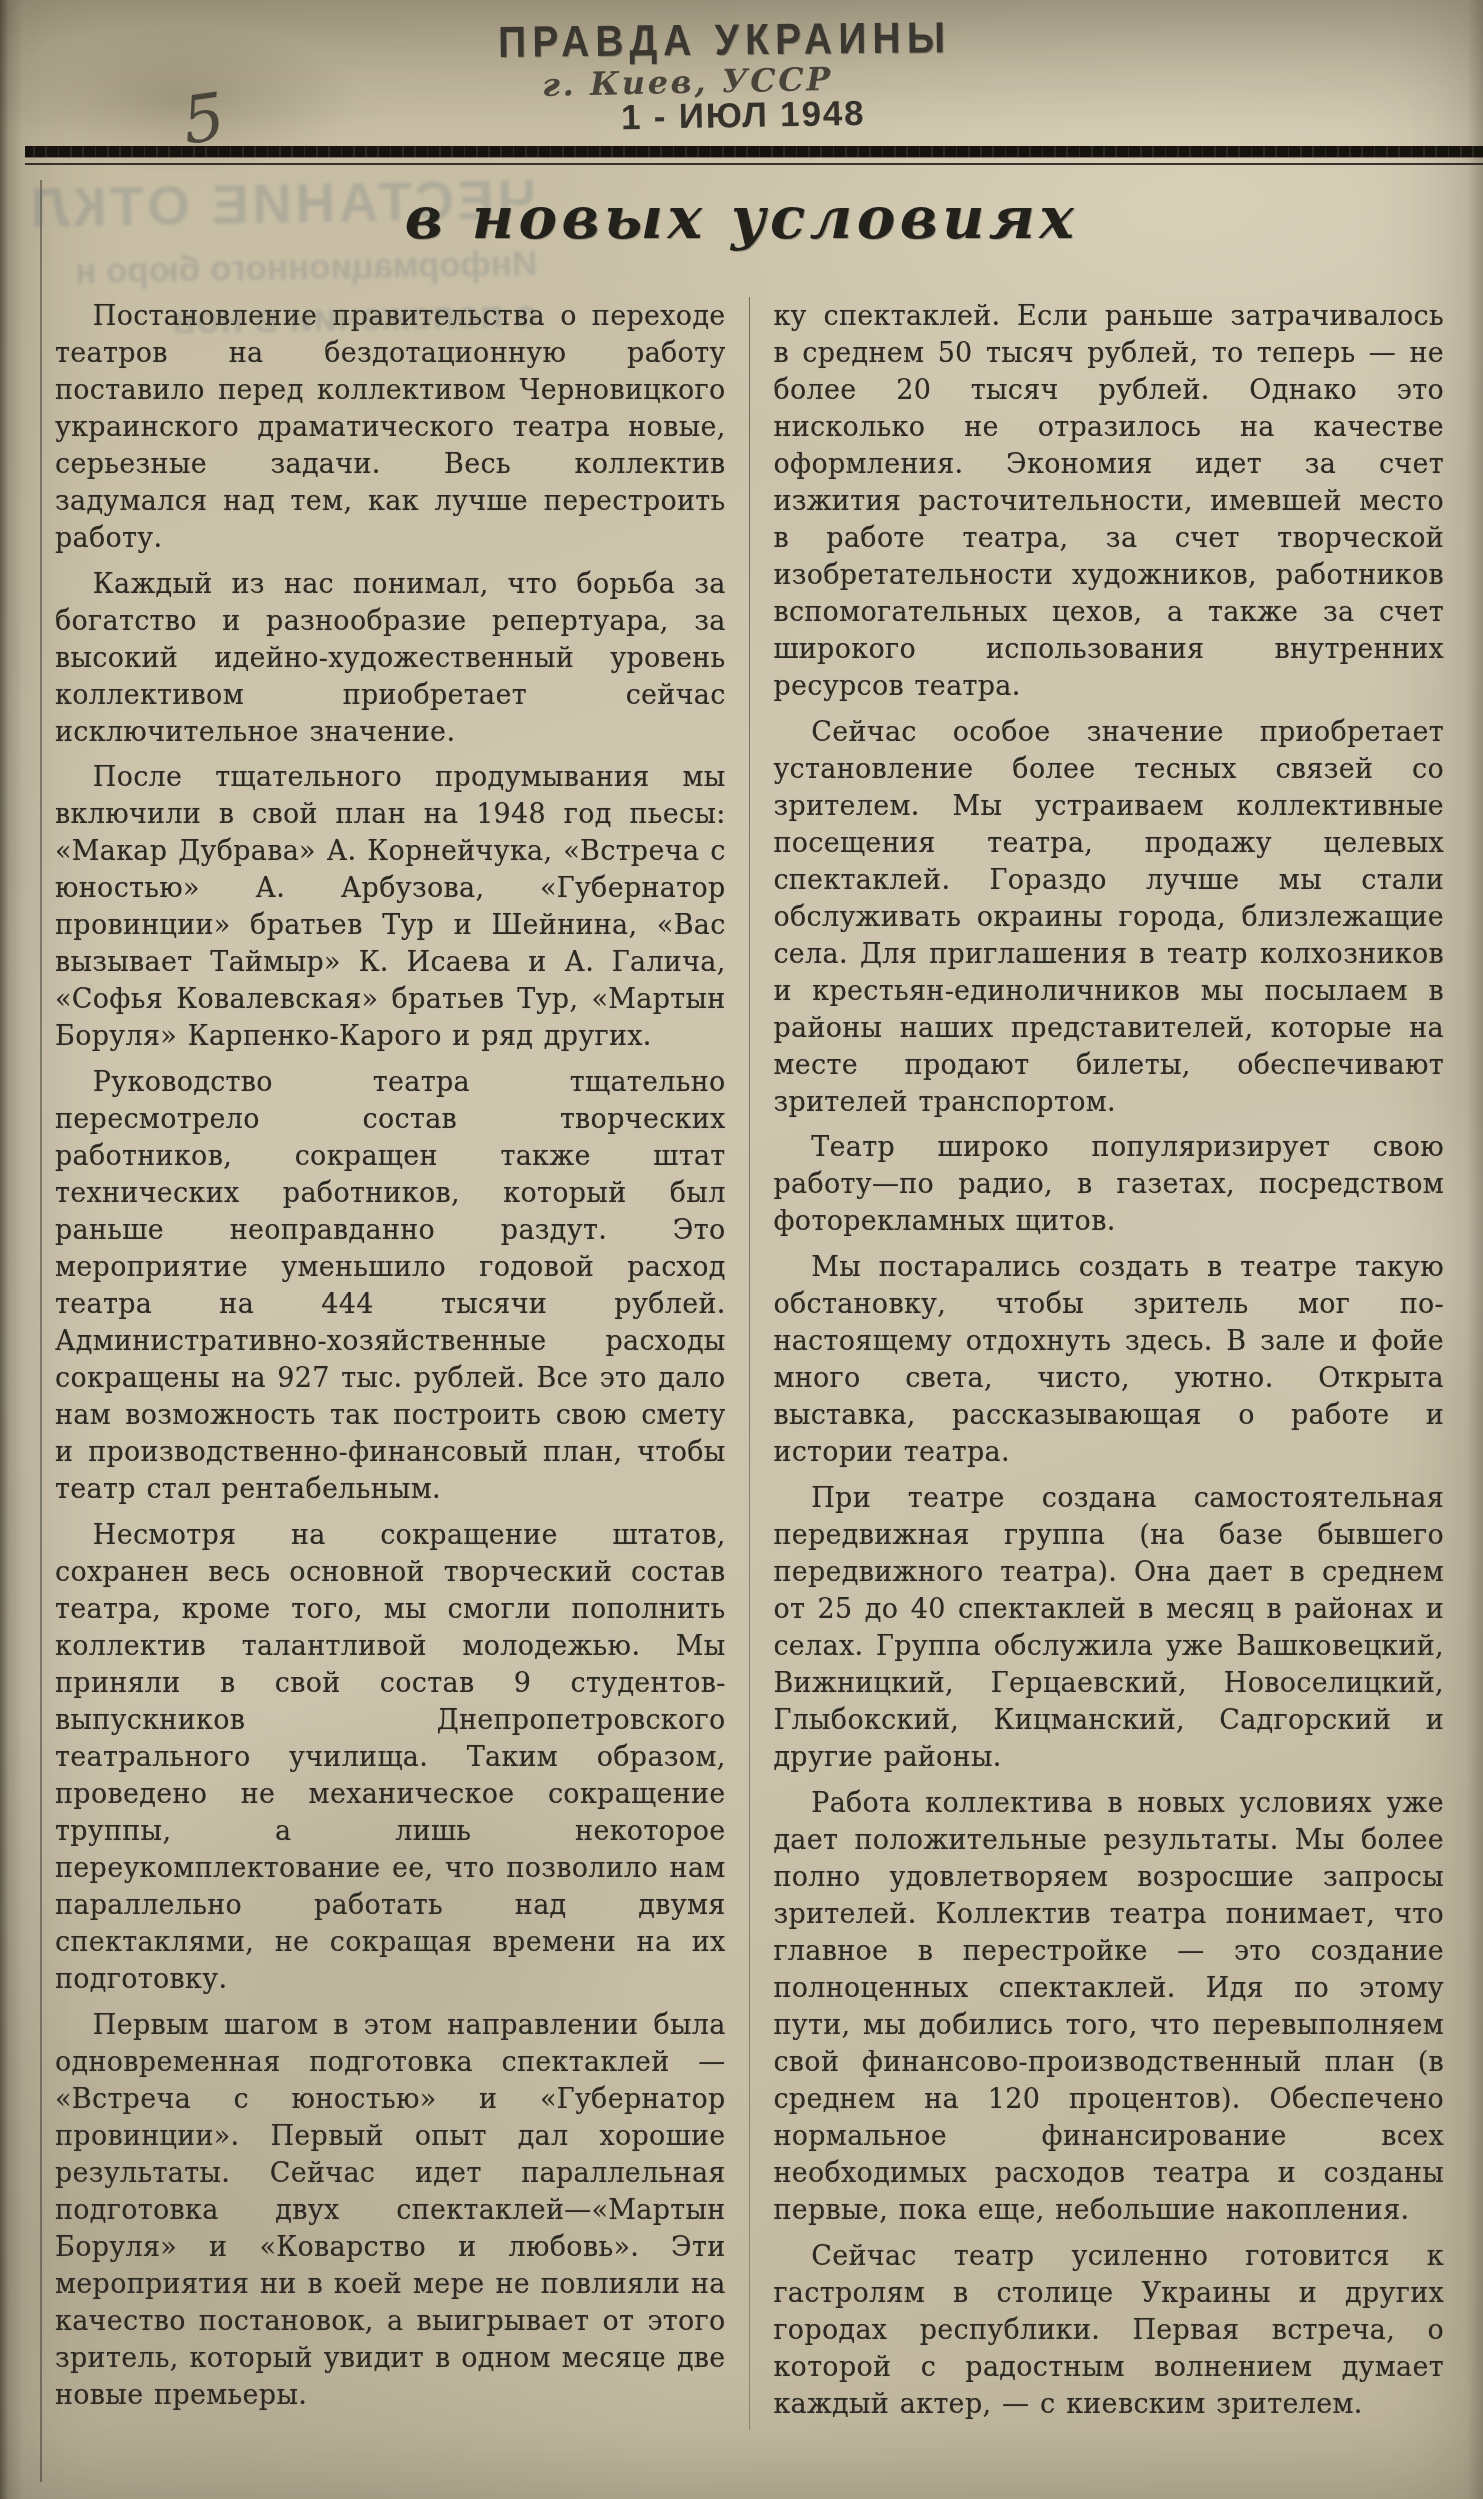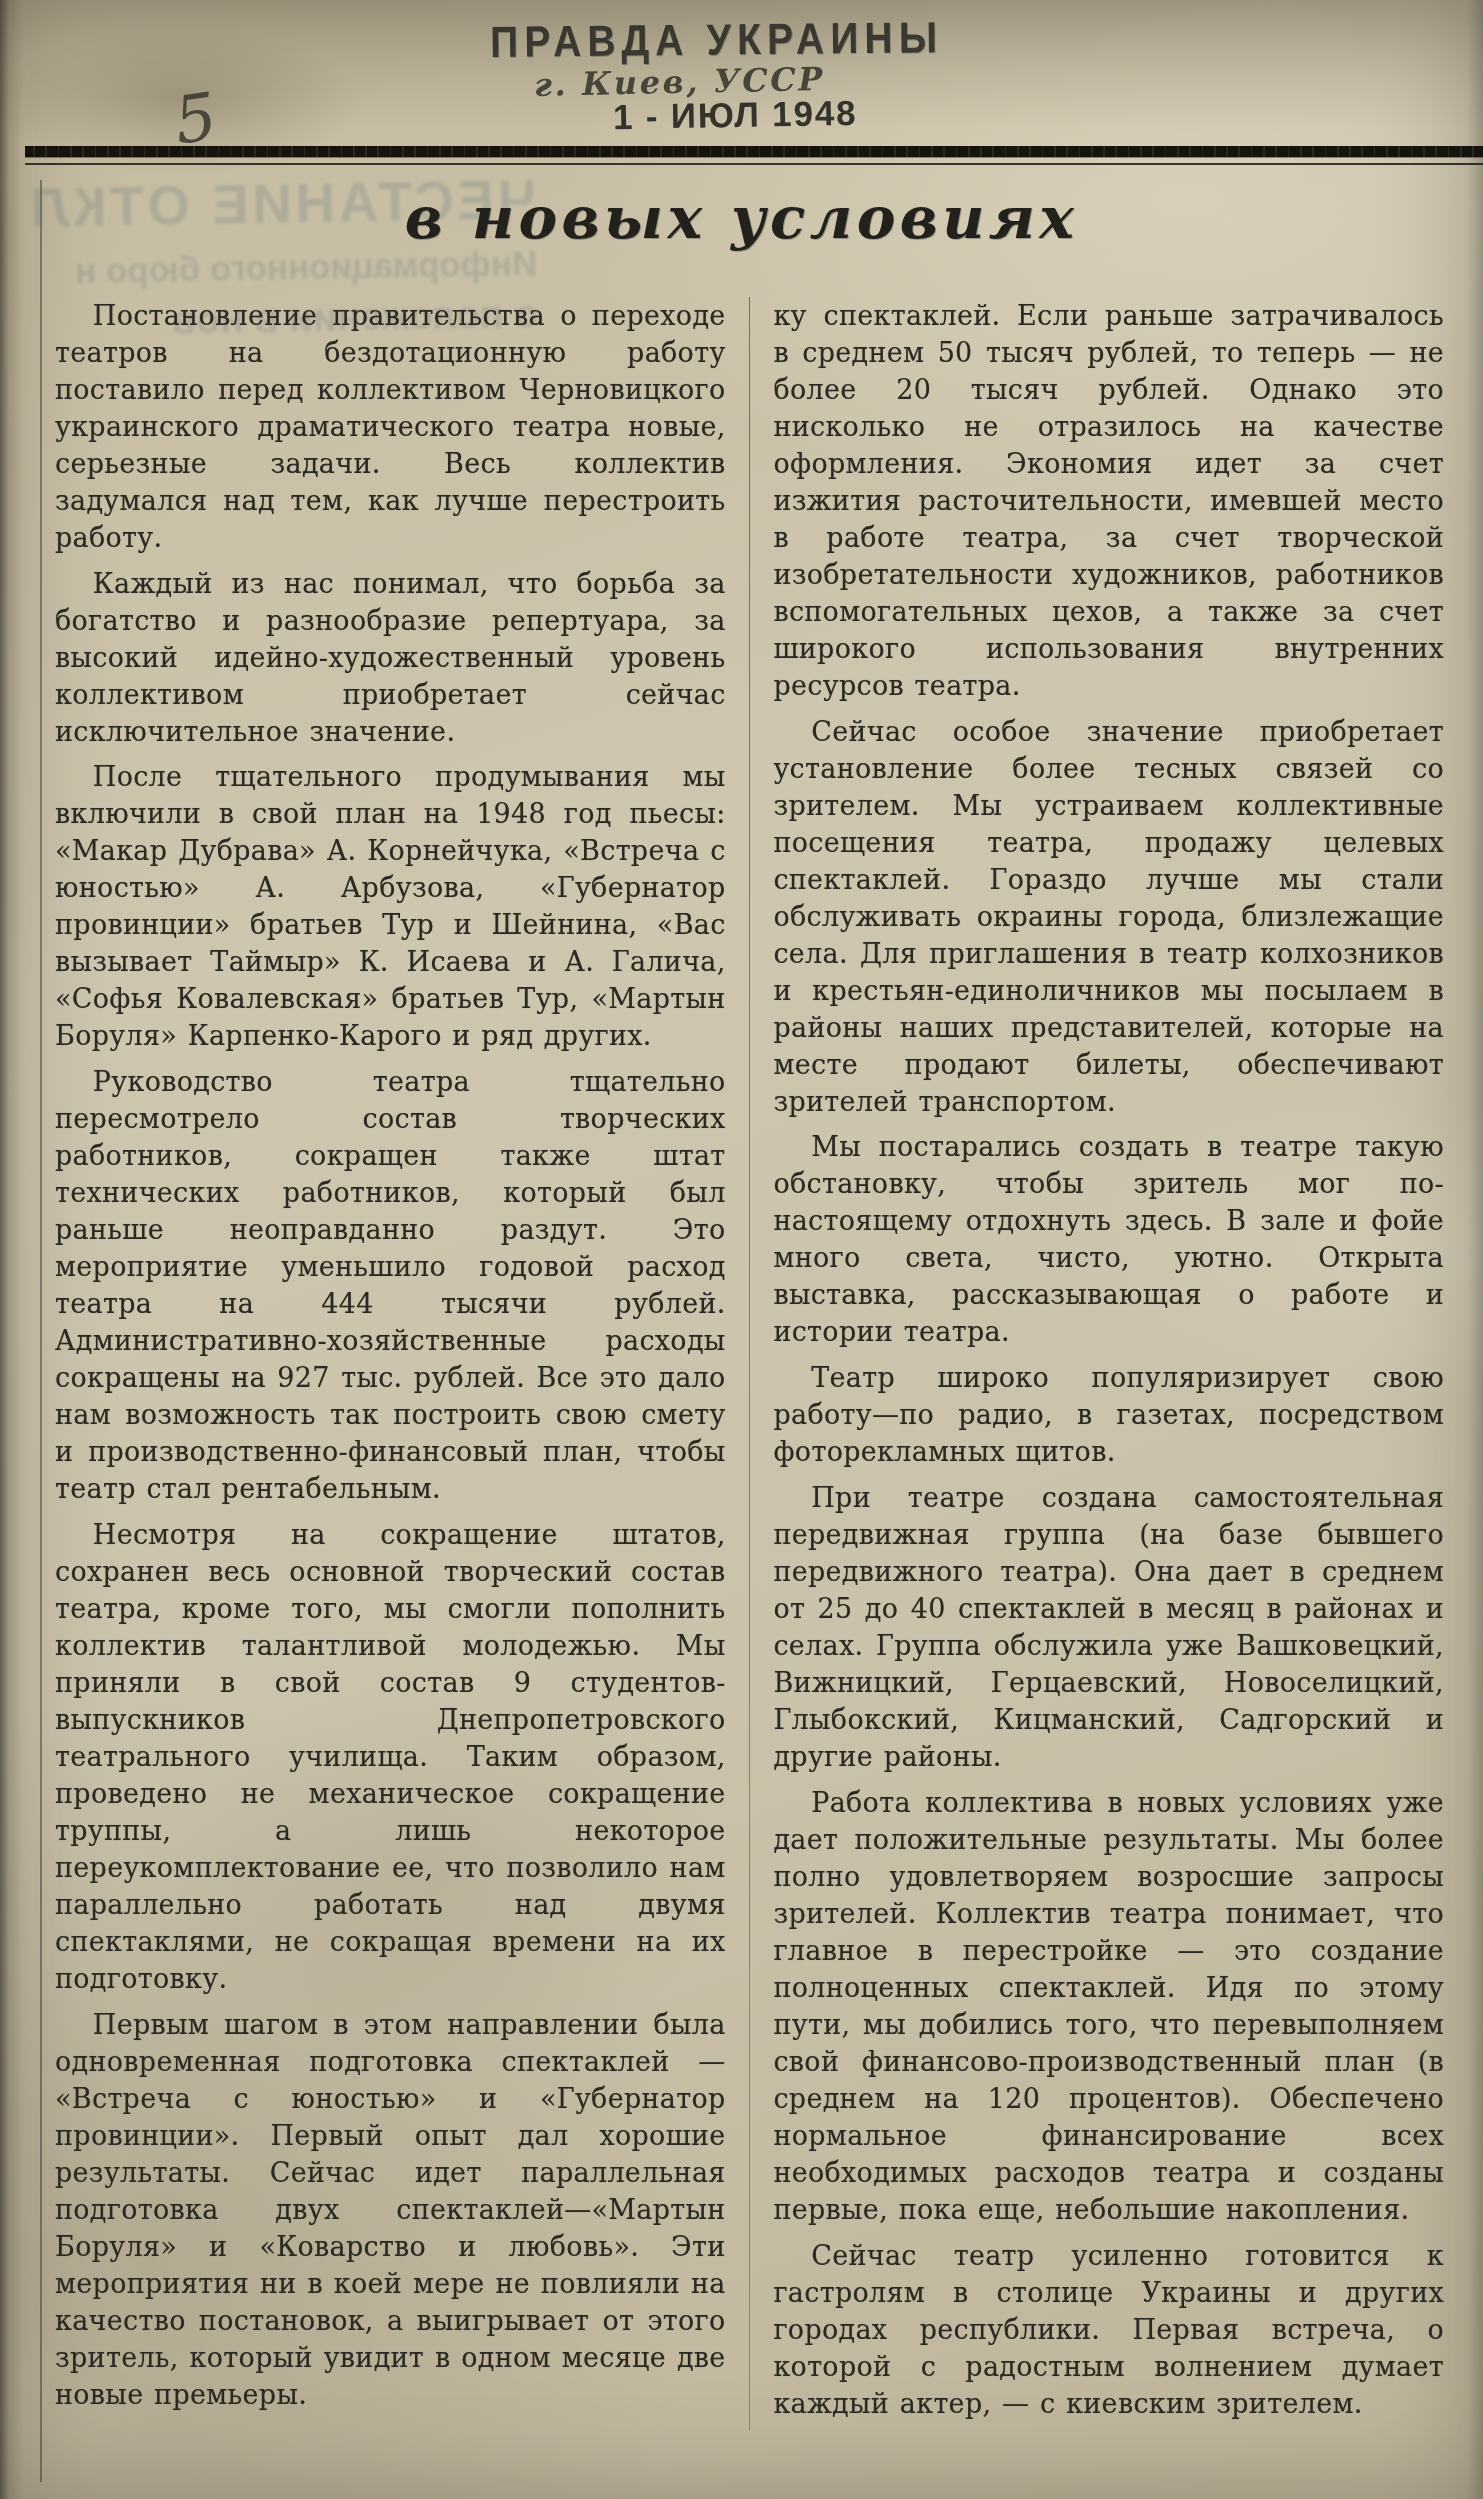--- a/index.html
+++ b/index.html
@@ -30,21 +30,21 @@
   }
   
   .page::before{
     content:"";
     position:absolute;left:40px;top:180px;bottom:17.6px;width:1.8px;
     background:rgba(45,40,30,.45);
     pointer-events:none;
   }
 
   
-  .stamps{position:absolute;top:0;left:8px;right:0;height:150px;z-index:3;}
+  .stamps{position:absolute;top:0;left:16px;right:0;height:150px;z-index:3;}
   .masthead-stamp{
     position:absolute;left:482px;top:17.6px;
     font-family:"Liberation Sans", sans-serif;
     font-weight:700;font-size:39px;letter-spacing:6.2px;
     transform:rotate(-0.6deg) scaleY(1.12);
     color:#2b2924;opacity:.88;
     text-shadow:0.9px 0.9px 0 rgba(0,0,0,.25);
     white-space:nowrap;
   }
   .city-stamp{
@@ -163,22 +163,22 @@
       <p>Несмотря на сокращение штатов, сохранен весь основной творческий состав театра, кроме того, мы смогли пополнить коллектив талантливой молодежью. Мы приняли в свой состав 9 студентов-выпускников Днепропетровского театрального училища. Таким образом, проведено не механическое сокращение труппы, а лишь некоторое переукомплектование ее, что позволило нам параллельно работать над двумя спектаклями, не сокращая времени на их подготовку.</p>
       <p>Первым шагом в этом направлении была одновременная подготовка спектаклей — «Встреча с юностью» и «Губернатор провинции». Первый опыт дал хорошие результаты. Сейчас идет параллельная подготовка двух спектаклей—«Мартын Боруля» и «Коварство и любовь». Эти мероприятия ни в коей мере не повлияли на качество постановок, а выигрывает от этого зритель, который увидит в одном месяце две новые премьеры.</p>
 
     </div>
 
     <div class="col-divider"></div>
 
     <div class="col col-right">
       <p class="continuation">ку спектаклей. Если раньше затрачивалось в среднем 50 тысяч рублей, то теперь — не более 20 тысяч рублей. Однако это нисколько не отразилось на качестве оформления. Экономия идет за счет изжития расточительности, имевшей место в работе театра, за счет творческой изобретательности художников, работников вспомогательных цехов, а также за счет широкого использования внутренних ресурсов театра.</p>
       <p>Сейчас особое значение приобретает установление более тесных связей со зрителем. Мы устраиваем коллективные посещения театра, продажу целевых спектаклей. Гораздо лучше мы стали обслуживать окраины города, близлежащие села. Для приглашения в театр колхозников и крестьян-единоличников мы посылаем в районы наших представителей, которые на месте продают билеты, обеспечивают зрителей транспортом.</p>
+      <p>Театр широко популяризирует свою работу—по радио, в газетах, посредством фоторекламных щитов.</p>
       <p>Мы постарались создать в театре такую обстановку, чтобы зритель мог по-настоящему отдохнуть здесь. В зале и фойе много света, чисто, уютно. Открыта выставка, рассказывающая о работе и истории театра.</p>
-      <p>Театр широко популяризирует свою работу—по радио, в газетах, посредством фоторекламных щитов.</p>
       <p>При театре создана самостоятельная передвижная группа (на базе бывшего передвижного театра). Она дает в среднем от 25 до 40 спектаклей в месяц в районах и селах. Группа обслужила уже Вашковецкий, Вижницкий, Герцаевский, Новоселицкий, Глыбокский, Кицманский, Садгорский и другие районы.</p>
       <p>Работа коллектива в новых условиях уже дает положительные результаты. Мы более полно удовлетворяем возросшие запросы зрителей. Коллектив театра понимает, что главное в перестройке — это создание полноценных спектаклей. Идя по этому пути, мы добились того, что перевыполняем свой финансово-производственный план (в среднем на 120 процентов). Обеспечено нормальное финансирование всех необходимых расходов театра и созданы первые, пока еще, небольшие накопления.</p>
       <p>Сейчас театр усиленно готовится к гастролям в столице Украины и других городах республики. Первая встреча, о которой с радостным волнением думает каждый актер, — с киевским зрителем.</p>
 
     </div>
 
   </div>
 
 </div>
 

